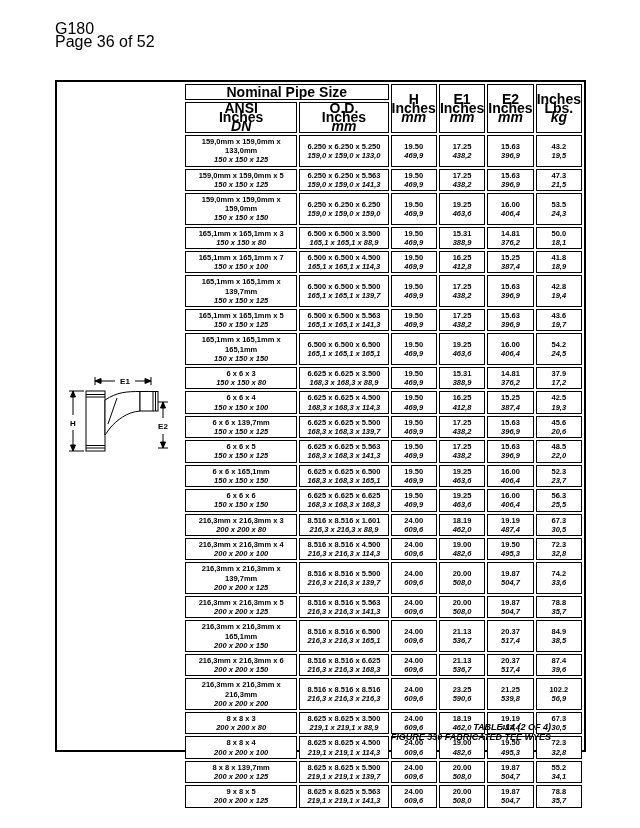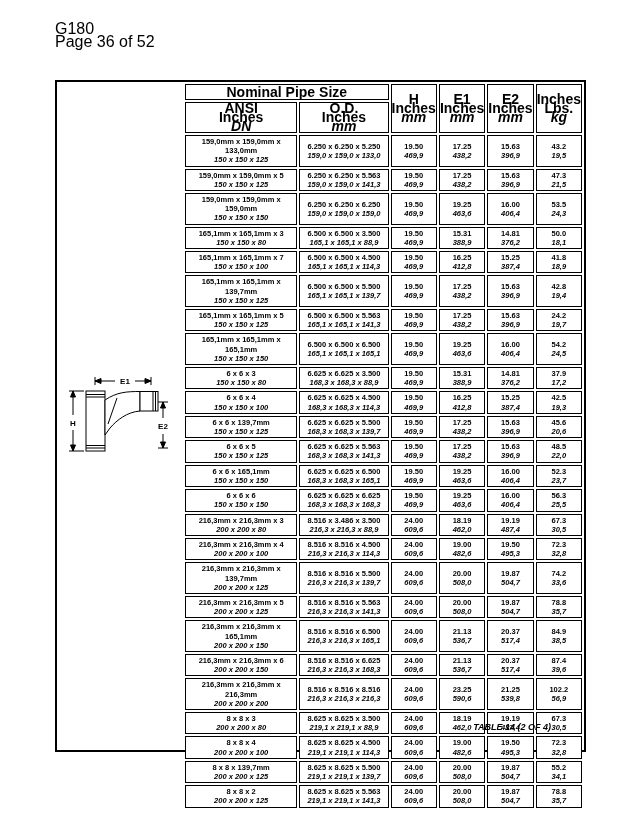--- a/index.html
+++ b/index.html
@@ -303,21 +303,21 @@
           </td>
     <td>
             <div class="in">17.25</div>
             <div class="mm">438,2</div>
           </td>
     <td>
             <div class="in">15.63</div>
             <div class="mm">396,9</div>
           </td>
     <td>
-            <div class="in">24.2</div>
+            <div class="in">43.6</div>
             <div class="mm">19,7</div>
           </td>
   </tr>
 
   <tr>
     <td>
             <div class="in">165,1mm x 165,1mm x 165,1mm</div>
             <div class="mm">150 x 150 x 150</div>
           </td>
     <td>
@@ -503,21 +503,21 @@
             <div class="mm">25,5</div>
           </td>
   </tr>
 
   <tr>
     <td>
             <div class="in">216,3mm x 216,3mm x 3</div>
             <div class="mm">200 x 200 x 80</div>
           </td>
     <td>
-            <div class="in">8.516 x 3.486 x 3.500</div>
+            <div class="in">8.516 x 8.516 x 1.601</div>
             <div class="mm">216,3 x 216,3 x 88,9</div>
           </td>
     <td>
             <div class="in">24.00</div>
             <div class="mm">609,6</div>
           </td>
     <td>
             <div class="in">18.19</div>
             <div class="mm">462,0</div>
           </td>
@@ -769,21 +769,21 @@
             <div class="mm">504,7</div>
           </td>
     <td>
             <div class="in">55.2</div>
             <div class="mm">34,1</div>
           </td>
   </tr>
 
   <tr>
     <td>
-            <div class="in">8 x 8 x 2</div>
+            <div class="in">9 x 8 x 5</div>
             <div class="mm">200 x 200 x 125</div>
           </td>
     <td>
             <div class="in">8.625 x 8.625 x 5.563</div>
             <div class="mm">219,1 x 219,1 x 141,3</div>
           </td>
     <td>
             <div class="in">24.00</div>
             <div class="mm">609,6</div>
           </td>
@@ -798,14 +798,15 @@
     <td>
             <div class="in">78.8</div>
             <div class="mm">35,7</div>
           </td>
   </tr>
 </tbody>
   </table>
 
   <div class="caption">
     <div>TABLE 14 (2 OF 4)</div>
+    <div>FIGURE 330 FABRICATED TEE WYES</div>
   </div>
 </div>
 
 </body></html>

